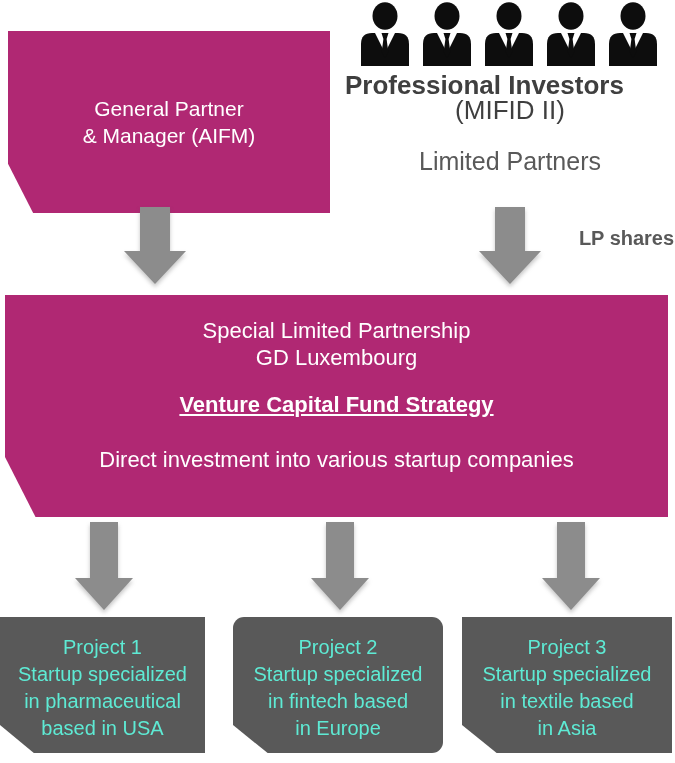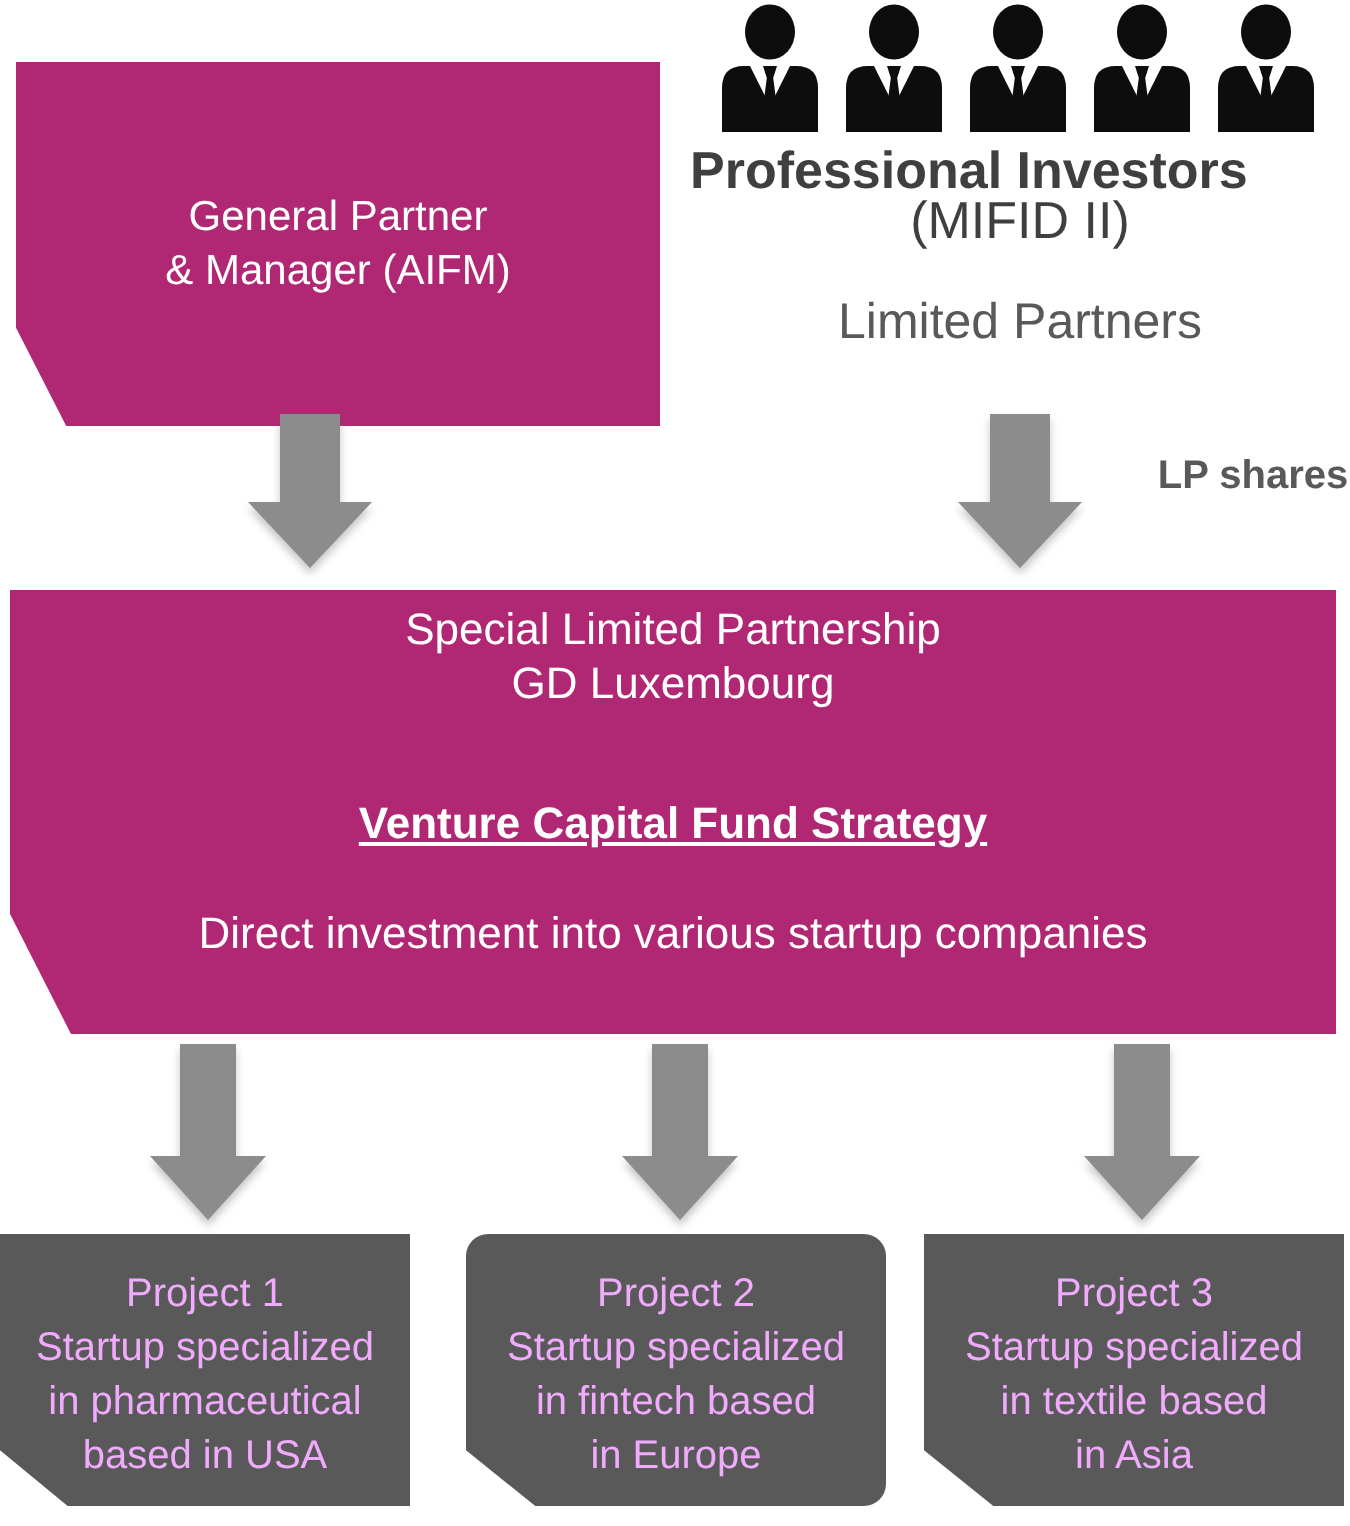--- a/index.html
+++ b/index.html
@@ -22,23 +22,23 @@
     background:var(--magenta);
     clip-path:polygon(0 0,100% 0,100% 100%,7.8% 100%,0 73%);
     display:flex;align-items:center;justify-content:center;
     color:#fff;font-size:21px;line-height:27px;text-align:center;margin-top:26px;
   }
   .box-fund{
     left:5px;top:295px;width:663px;height:222px;
     background:var(--magenta);
     clip-path:polygon(0 0,100% 0,100% 100%,4.6% 100%,0 73%);
     color:#fff;font-size:22px;line-height:27px;text-align:center;
-    padding-top:6px;
+    padding-top:22px;
   }
-  .box-fund .strategy{margin-top:43px;font-weight:bold;text-decoration:underline;}
+  .box-fund .strategy{margin-top:20px;font-weight:bold;text-decoration:underline;}
   .box-fund .desc{margin-top:28px;}
 
   
   .icon-row{left:357px;top:2px;width:306px;height:64px;display:flex;gap:6px;}
   .person{width:56px;height:64px;flex:0 0 auto;}
   .inv-title{left:345px;top:70px;width:330px;text-align:left;
     font-size:26px;font-weight:bold;color:var(--text-dark);}
   .inv-sub{left:345px;top:95px;width:330px;text-align:center;
     font-size:26px;color:var(--text-dark);}
   .inv-cap{left:345px;top:147px;width:330px;text-align:center;
@@ -51,21 +51,21 @@
 
   
   .arrow{filter:drop-shadow(0 3px 2px rgba(89,89,89,0.35));}
   .arrow polygon{fill:var(--arrow-gray);}
 
   
   .project{
     top:617px;width:210px;height:136px;
     background:var(--dark-gray);
     clip-path:polygon(0 0,100% 0,100% 100%,16.5% 100%,0 79.5%);
-    color:#f0abfc;font-size:20px;line-height:27px;text-align:center;
+    color:#5eead4;font-size:20px;line-height:27px;text-align:center;
     padding-top:17px;
   }
   .p1{left:0;width:205px;} .p2{left:233px;border-radius:11px;} .p3{left:462px;}
 </style>
 </head>
 <body>
 
 <div class="canvas">
 
   <div class="abs box-gp">

